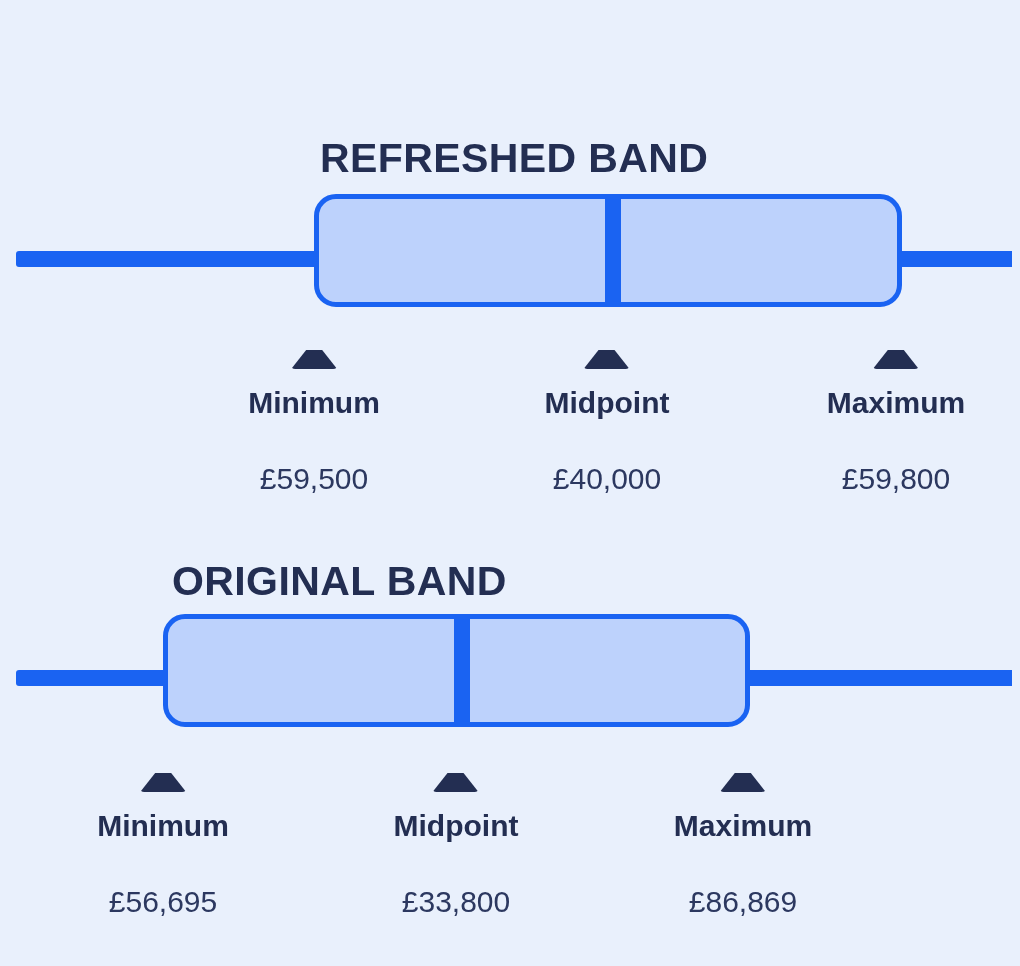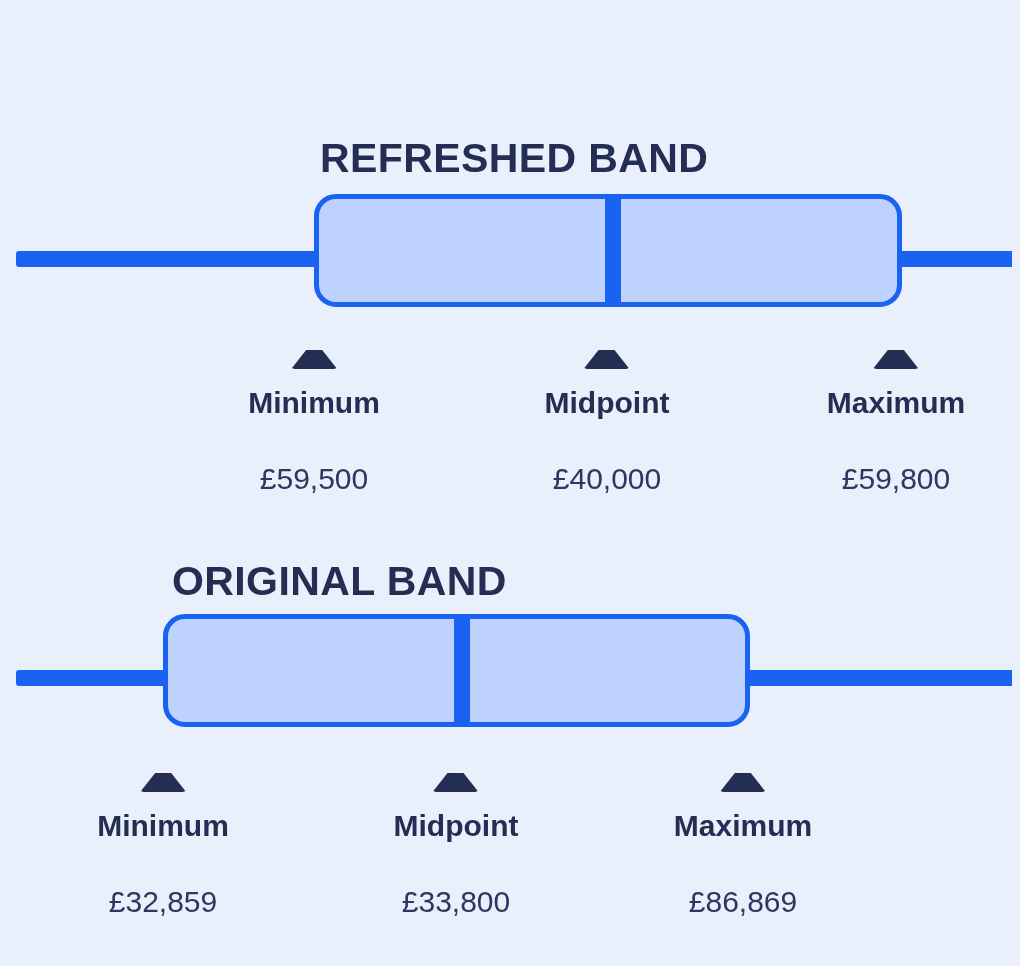--- a/index.html
+++ b/index.html
@@ -118,21 +118,21 @@
 
   <section>
     <h2 class="band-title t2">ORIGINAL BAND</h2>
     <div class="whisker w2"></div>
     <div class="rangebox b2"></div>
     <div class="midline m2"></div>
 
     <div class="marker mk2-min">
       <div class="tri"></div>
       <div class="mlabel">Minimum</div>
-      <div class="mvalue">£32,859</div>
+      <div class="mvalue">£56,695</div>
     </div>
     <div class="marker mk2-mid">
       <div class="tri"></div>
       <div class="mlabel">Midpoint</div>
       <div class="mvalue">£33,800</div>
     </div>
     <div class="marker mk2-max">
       <div class="tri"></div>
       <div class="mlabel">Maximum</div>
       <div class="mvalue">£86,869</div>

